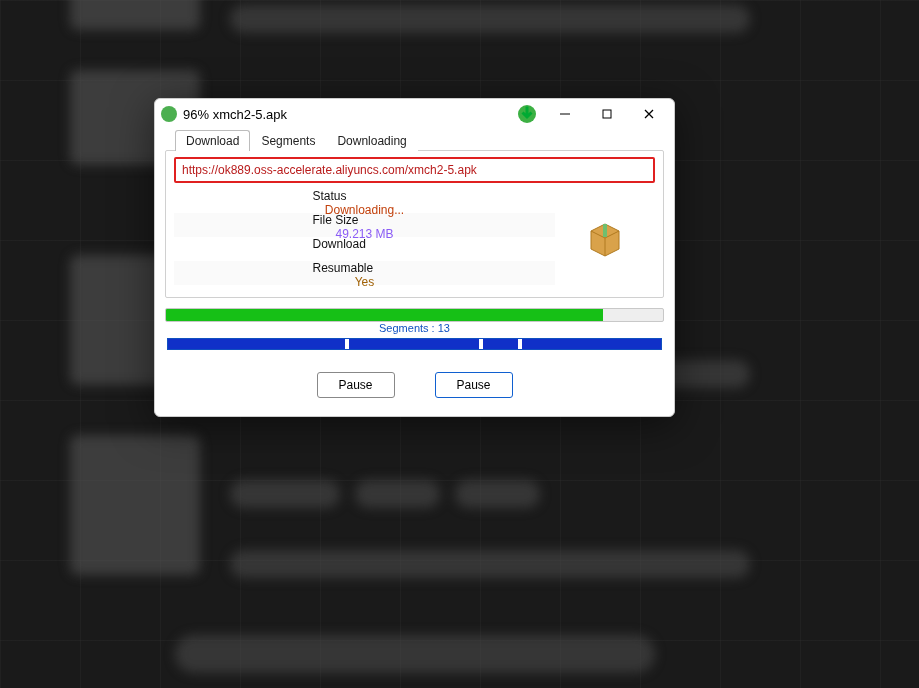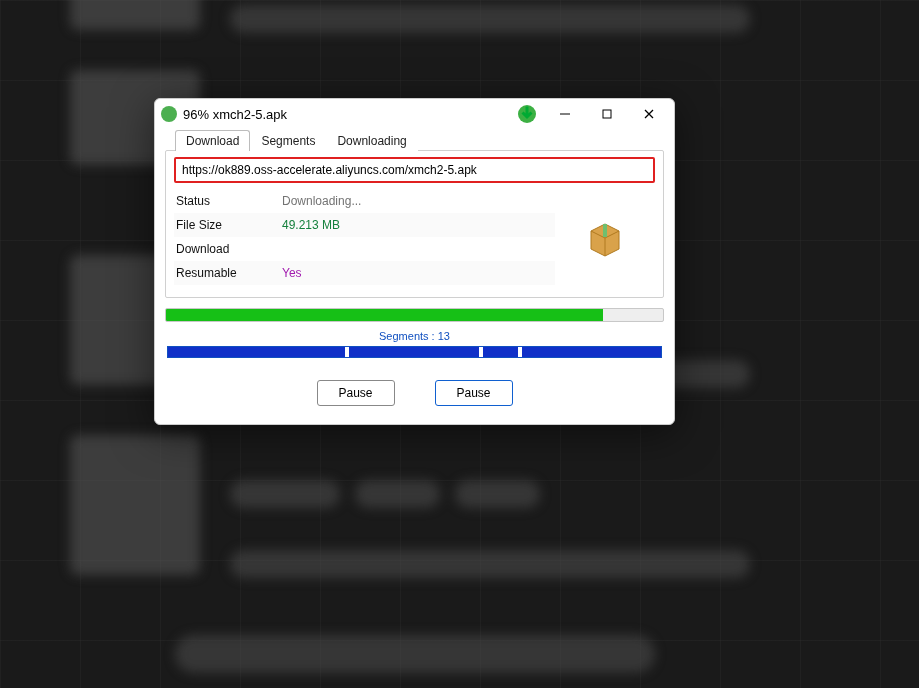--- a/index.html
+++ b/index.html
@@ -104,44 +104,45 @@
       background: #fff;
       padding: 6px 8px 12px;
     }
     .url-box {
       border: 2px solid #e02020;
       padding: 4px 6px;
       margin-bottom: 6px;
       border-radius: 2px;
     }
     .url-text {
-      color: #000000;
+      color: #b91c1c;
       font-size: 12px;
       white-space: nowrap;
       overflow: hidden;
     }
     .info-row {
       display: flex;
       height: 24px;
       align-items: center;
+      flex-direction: column;
     }
     .info-row:nth-child(even) { background: #fafafa; }
     .info-label {
       width: 108px;
       font-size: 12px;
       color: #111;
       padding-left: 2px;
     }
     .info-value {
       font-size: 12px;
-      color: #15803d;
+      color: #8b5cf6;
       flex: 1;
     }
-    .info-value.blue { color: #737373; }
-    .info-value.green { color: #a21caf; }
+    .info-value.blue { color: #c2410c; }
+    .info-value.green { color: #a16207; }
     .panel-inner { display: flex; }
     .info-table { flex: 1; }
     .box-icon {
       width: 100px;
       display: flex;
       align-items: center;
       justify-content: center;
     }
     .box-svg { width: 40px; height: 40px; }
     .progress-wrap { margin: 10px 10px 0; }
@@ -154,21 +155,21 @@
       position: relative;
     }
     .progress-fill {
       height: 100%;
       background: #16c016;
     }
     .segments-label {
       text-align: center;
       color: #1050c0;
       font-size: 11px;
-      margin: 8px 0 4px;
+      margin: 0 0 4px;
     }
     .segments-bar {
       height: 12px;
       border: 1px solid #1050c0;
       background: #1030c8;
       position: relative;
       margin: 0 2px;
     }
     .seg-tick {
       position: absolute;

